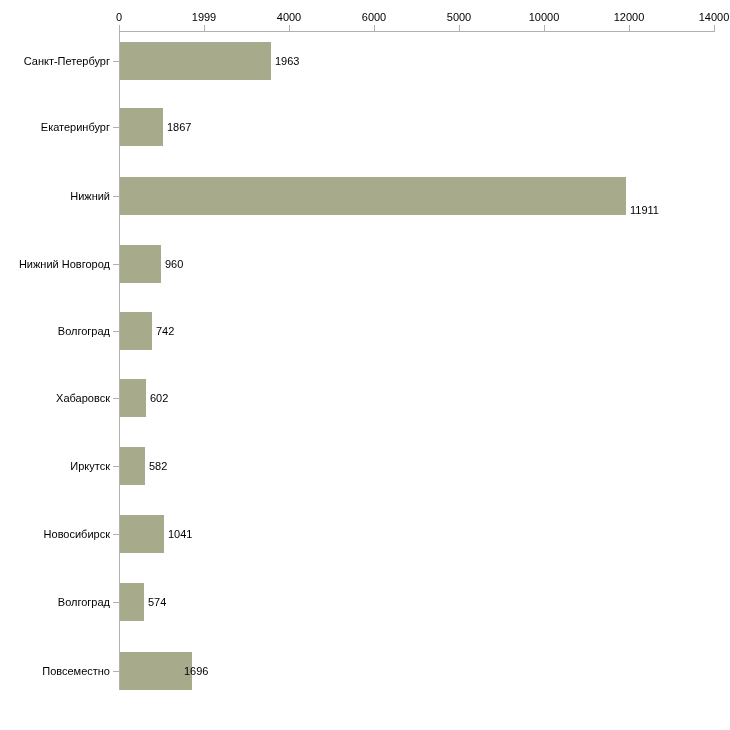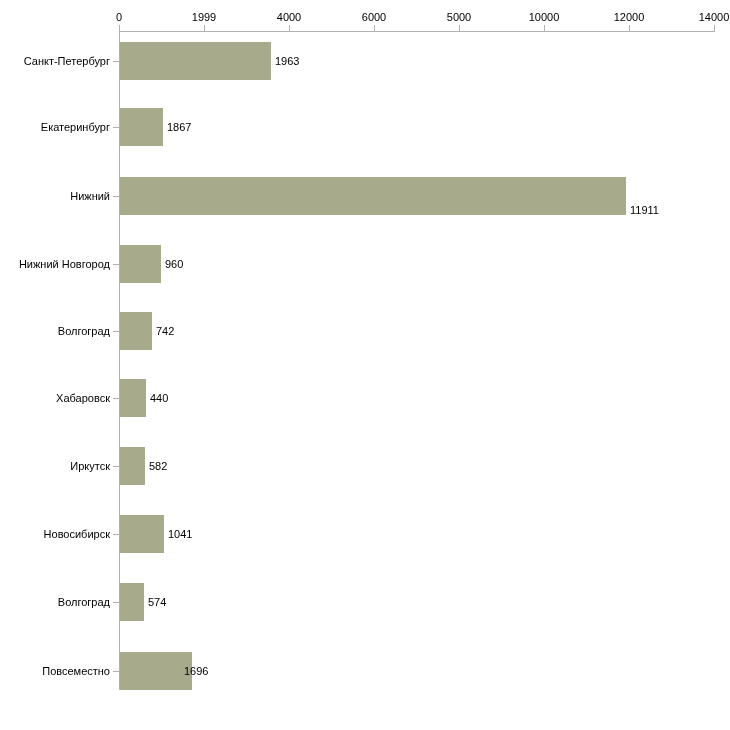--- a/index.html
+++ b/index.html
@@ -142,21 +142,21 @@
     <div class="cat-label">Волгоград</div>
   </div>
   <div class="bar" style="left:120px; top:312px; width:32px"></div>
   <div class="bar-value" style="left:156px; top:331px">742</div>
 
   <div class="ytick" style="top:398px"></div>
   <div class="cat-label-wrap" style="top:398px">
     <div class="cat-label">Хабаровск</div>
   </div>
   <div class="bar" style="left:120px; top:379px; width:26px"></div>
-  <div class="bar-value" style="left:150px; top:398px">440</div>
+  <div class="bar-value" style="left:150px; top:398px">602</div>
 
   <div class="ytick" style="top:466px"></div>
   <div class="cat-label-wrap" style="top:466px">
     <div class="cat-label">Иркутск</div>
   </div>
   <div class="bar" style="left:120px; top:447px; width:25px"></div>
   <div class="bar-value" style="left:149px; top:466px">582</div>
 
   <div class="ytick" style="top:534px"></div>
   <div class="cat-label-wrap" style="top:534px">

